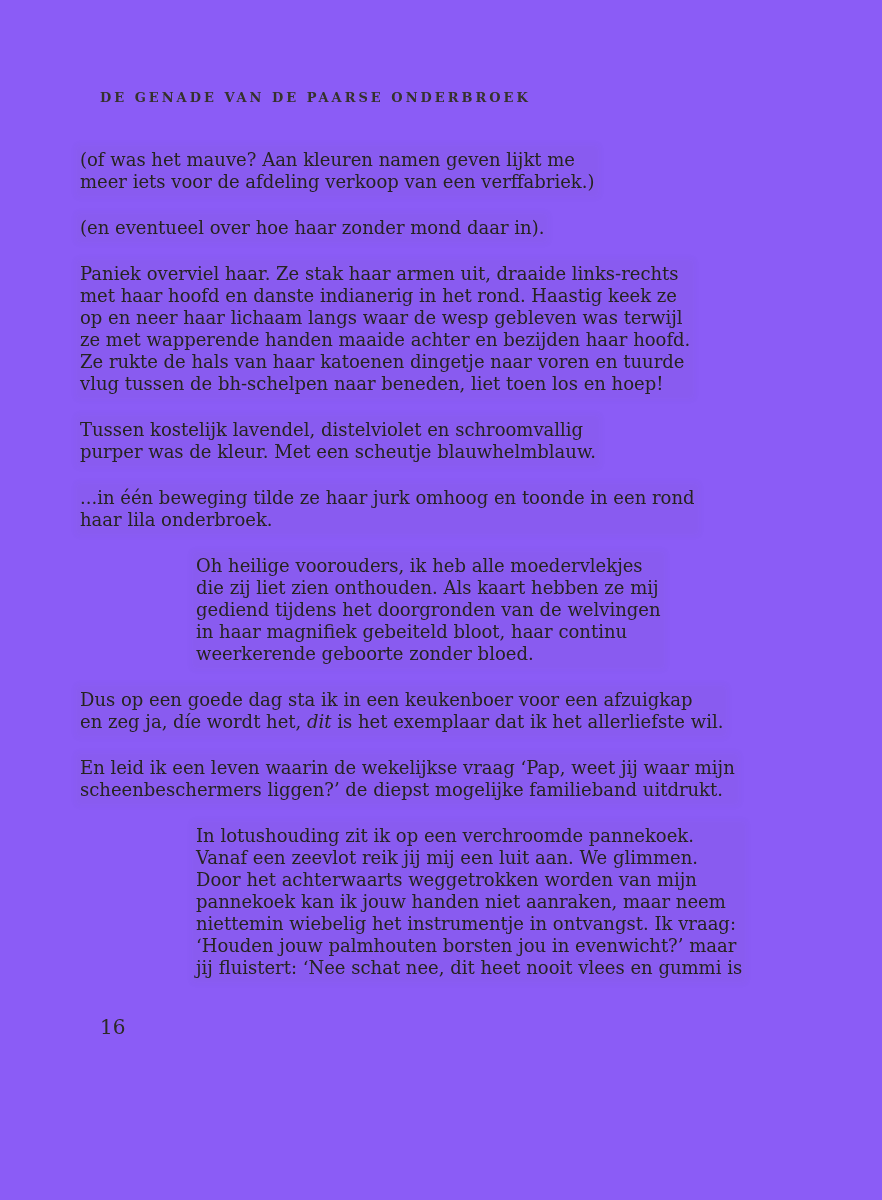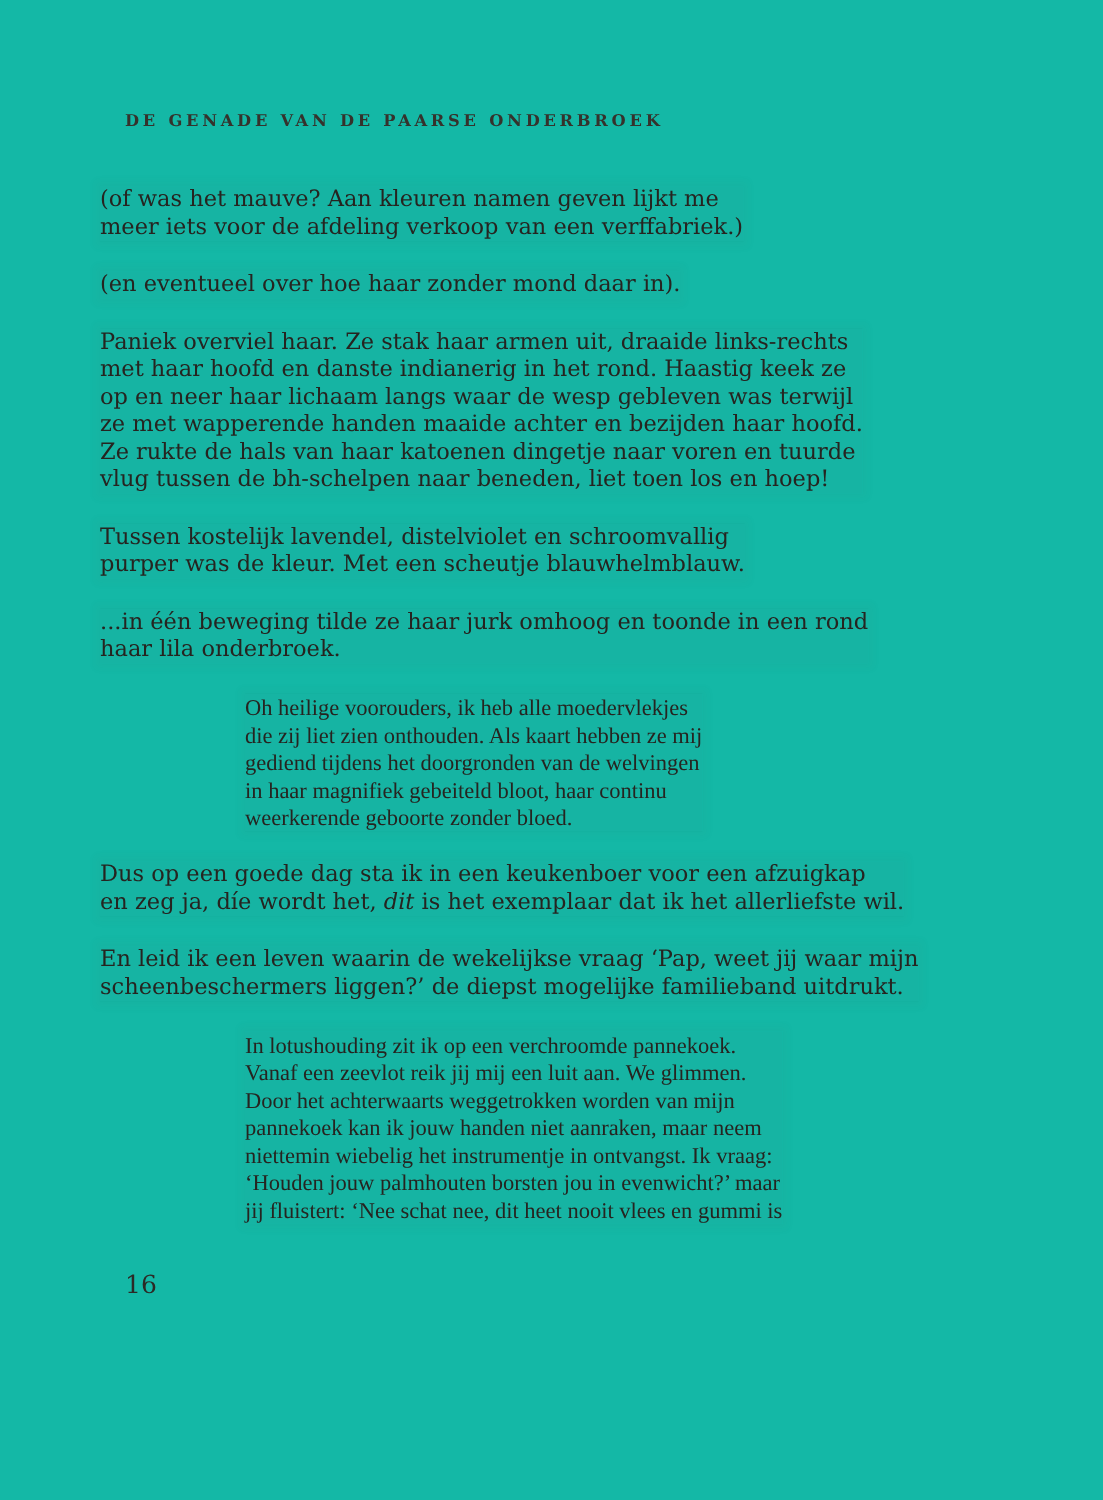--- a/index.html
+++ b/index.html
@@ -5,21 +5,21 @@
   html, body {
     margin: 0;
     padding: 0;
     background: #f4f4f2;
   }
   .page {
     position: relative;
     width: 882px;
     height: 1200px;
     margin: 0 auto;
-    background: #14b8a6;
+    background: #8b5cf6;
     overflow: hidden;
     font-family: "DejaVu Serif", "Liberation Serif", serif;
     color: #262420;
   }
   .content {
     padding: 90px 20px 0 80px;
   }
   .running-header {
     font-size: 13px;
     font-weight: 700;
@@ -32,21 +32,20 @@
     font-size: 18px;
     line-height: 22px;
     margin: 0 0 24px 0;
     white-space: pre-line;
     width: fit-content;
     background: rgba(90, 88, 78, 0.035);
     box-shadow: 0 0 6px 5px rgba(90, 88, 78, 0.03);
   }
   .para.indented {
     margin-left: 116px;
-    font-family: Liberation Serif, serif;
   }
   .para em {
   }
   .page-number {
     font-size: 20px;
     margin: 36px 0 0 20px;
     color: #2c2a26;
     width: fit-content;
   }
 </style>

